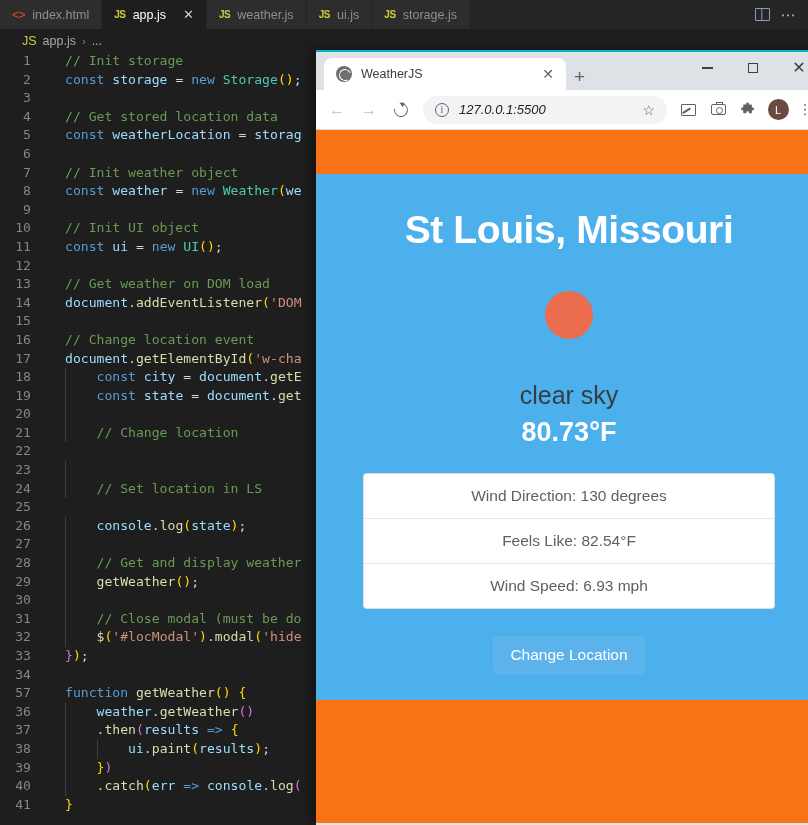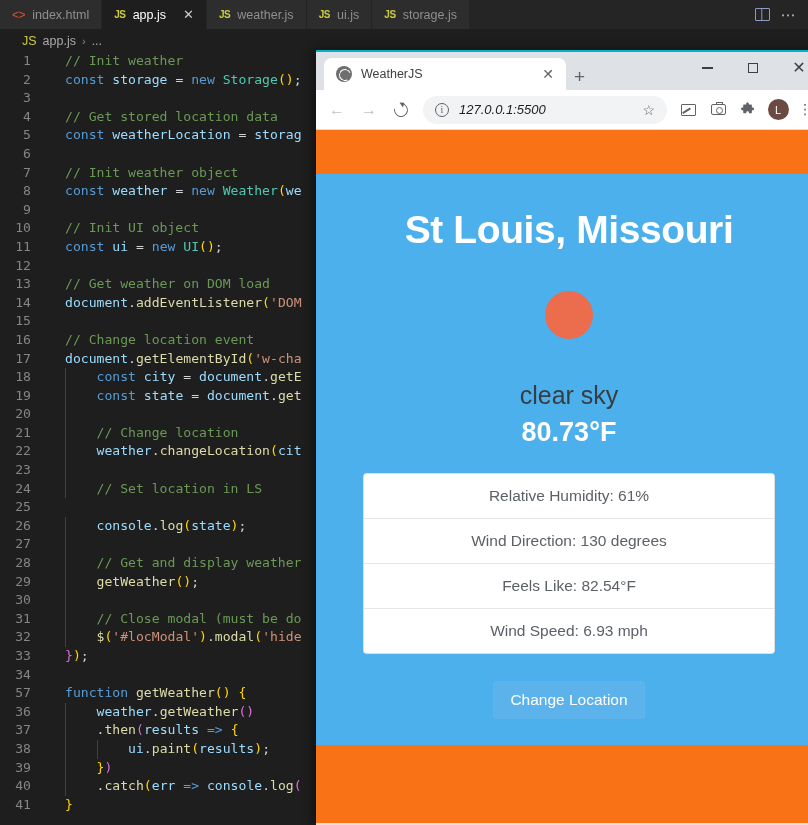--- a/index.html
+++ b/index.html
@@ -499,42 +499,42 @@
     </div>
 
     <div class="breadcrumb">
       <span class="ficon js">JS</span>
       <span>app.js</span>
       <span class="sep">›</span>
       <span>...</span>
     </div>
 
     <div class="codearea" id="code-host">
-        <div class="coderow"><span class="lineno">1</span><span class="codetext"><span class="cm">// Init weather</span></span></div>
+        <div class="coderow"><span class="lineno">1</span><span class="codetext"><span class="cm">// Init storage</span></span></div>
         <div class="coderow"><span class="lineno">2</span><span class="codetext"><span class="kw">const</span><span class="pl"> </span><span class="vr">storage</span><span class="pl"> = </span><span class="kw">new</span><span class="pl"> </span><span class="cls">Storage</span><span class="pn">(</span><span class="pn">)</span><span class="pl">;</span></span></div>
         <div class="coderow"><span class="lineno">3</span><span class="codetext"></span></div>
         <div class="coderow"><span class="lineno">4</span><span class="codetext"><span class="cm">// Get stored location data</span></span></div>
         <div class="coderow"><span class="lineno">5</span><span class="codetext"><span class="kw">const</span><span class="pl"> </span><span class="vr">weatherLocation</span><span class="pl"> = </span><span class="vr">storag</span></span></div>
         <div class="coderow"><span class="lineno">6</span><span class="codetext"></span></div>
         <div class="coderow"><span class="lineno">7</span><span class="codetext"><span class="cm">// Init weather object</span></span></div>
         <div class="coderow"><span class="lineno">8</span><span class="codetext"><span class="kw">const</span><span class="pl"> </span><span class="vr">weather</span><span class="pl"> = </span><span class="kw">new</span><span class="pl"> </span><span class="cls">Weather</span><span class="pn">(</span><span class="vr">we</span></span></div>
         <div class="coderow"><span class="lineno">9</span><span class="codetext"></span></div>
         <div class="coderow"><span class="lineno">10</span><span class="codetext"><span class="cm">// Init UI object</span></span></div>
         <div class="coderow"><span class="lineno">11</span><span class="codetext"><span class="kw">const</span><span class="pl"> </span><span class="vr">ui</span><span class="pl"> = </span><span class="kw">new</span><span class="pl"> </span><span class="cls">UI</span><span class="pn">(</span><span class="pn">)</span><span class="pl">;</span></span></div>
         <div class="coderow"><span class="lineno">12</span><span class="codetext"></span></div>
         <div class="coderow"><span class="lineno">13</span><span class="codetext"><span class="cm">// Get weather on DOM load</span></span></div>
         <div class="coderow"><span class="lineno">14</span><span class="codetext"><span class="vr">document</span><span class="pl">.</span><span class="fn">addEventListener</span><span class="pn">(</span><span class="st">'DOM</span></span></div>
         <div class="coderow"><span class="lineno">15</span><span class="codetext"></span></div>
         <div class="coderow"><span class="lineno">16</span><span class="codetext"><span class="cm">// Change location event</span></span></div>
         <div class="coderow"><span class="lineno">17</span><span class="codetext"><span class="vr">document</span><span class="pl">.</span><span class="fn">getElementById</span><span class="pn">(</span><span class="st">'w-cha</span></span></div>
         <div class="coderow"><span class="lineno">18</span><span class="codetext"><span class="indent-guide" style="left: 21px;"></span><span class="pl">    </span><span class="kw">const</span><span class="pl"> </span><span class="vr">city</span><span class="pl"> = </span><span class="vr">document</span><span class="pl">.</span><span class="fn">getE</span></span></div>
         <div class="coderow"><span class="lineno">19</span><span class="codetext"><span class="indent-guide" style="left: 21px;"></span><span class="pl">    </span><span class="kw">const</span><span class="pl"> </span><span class="vr">state</span><span class="pl"> = </span><span class="vr">document</span><span class="pl">.</span><span class="fn">get</span></span></div>
         <div class="coderow"><span class="lineno">20</span><span class="codetext"><span class="indent-guide" style="left: 21px;"></span></span></div>
         <div class="coderow"><span class="lineno">21</span><span class="codetext"><span class="indent-guide" style="left: 21px;"></span><span class="pl">    </span><span class="cm">// Change location</span></span></div>
-        <div class="coderow"><span class="lineno">22</span><span class="codetext"><span class="indent-guide" style="left: 21px;"></span><span class="pl">    </span><span class="vr">weather</span><span class="pl">.</span><span class="fn">changeLocation</span><span class="pn">(</span><span class="vr">cit</span></span></div>
+        <div class="coderow"><span class="lineno">22</span></div>
         <div class="coderow"><span class="lineno">23</span><span class="codetext"><span class="indent-guide" style="left: 21px;"></span></span></div>
         <div class="coderow"><span class="lineno">24</span><span class="codetext"><span class="indent-guide" style="left: 21px;"></span><span class="pl">    </span><span class="cm">// Set location in LS</span></span></div>
         <div class="coderow"><span class="lineno">25</span></div>
         <div class="coderow"><span class="lineno">26</span><span class="codetext"><span class="indent-guide" style="left: 21px;"></span><span class="pl">    </span><span class="vr">console</span><span class="pl">.</span><span class="fn">log</span><span class="pn">(</span><span class="vr">state</span><span class="pn">)</span><span class="pl">;</span></span></div>
         <div class="coderow"><span class="lineno">27</span><span class="codetext"><span class="indent-guide" style="left: 21px;"></span></span></div>
         <div class="coderow"><span class="lineno">28</span><span class="codetext"><span class="indent-guide" style="left: 21px;"></span><span class="pl">    </span><span class="cm">// Get and display weather</span></span></div>
         <div class="coderow"><span class="lineno">29</span><span class="codetext"><span class="indent-guide" style="left: 21px;"></span><span class="pl">    </span><span class="fn">getWeather</span><span class="pn">(</span><span class="pn">)</span><span class="pl">;</span></span></div>
         <div class="coderow"><span class="lineno">30</span><span class="codetext"><span class="indent-guide" style="left: 21px;"></span></span></div>
         <div class="coderow"><span class="lineno">31</span><span class="codetext"><span class="indent-guide" style="left: 21px;"></span><span class="pl">    </span><span class="cm">// Close modal (must be do</span></span></div>
         <div class="coderow"><span class="lineno">32</span><span class="codetext"><span class="indent-guide" style="left: 21px;"></span><span class="pl">    </span><span class="fn">$</span><span class="pn">(</span><span class="st">'#locModal'</span><span class="pn">)</span><span class="pl">.</span><span class="fn">modal</span><span class="pn">(</span><span class="st">'hide</span></span></div>
@@ -601,21 +601,20 @@
       <div class="kebab">⋮</div>
     </div>
 
     <div class="viewport">
       <div class="weather-card">
         <div class="city">St Louis, Missouri</div>
         <div class="sun"></div>
         <div class="desc">clear sky</div>
         <div class="temp">80.73°F</div>
         <div class="list-group" id="details-host">
-            <div class="list-item">Relative Humidity: 61%</div>
             <div class="list-item">Wind Direction: 130 degrees</div>
             <div class="list-item">Feels Like: 82.54°F</div>
             <div class="list-item">Wind Speed: 6.93 mph</div>
           </div>
         <button class="change-btn">Change Location</button>
       </div>
     </div>
   </div>
 
 </div>

